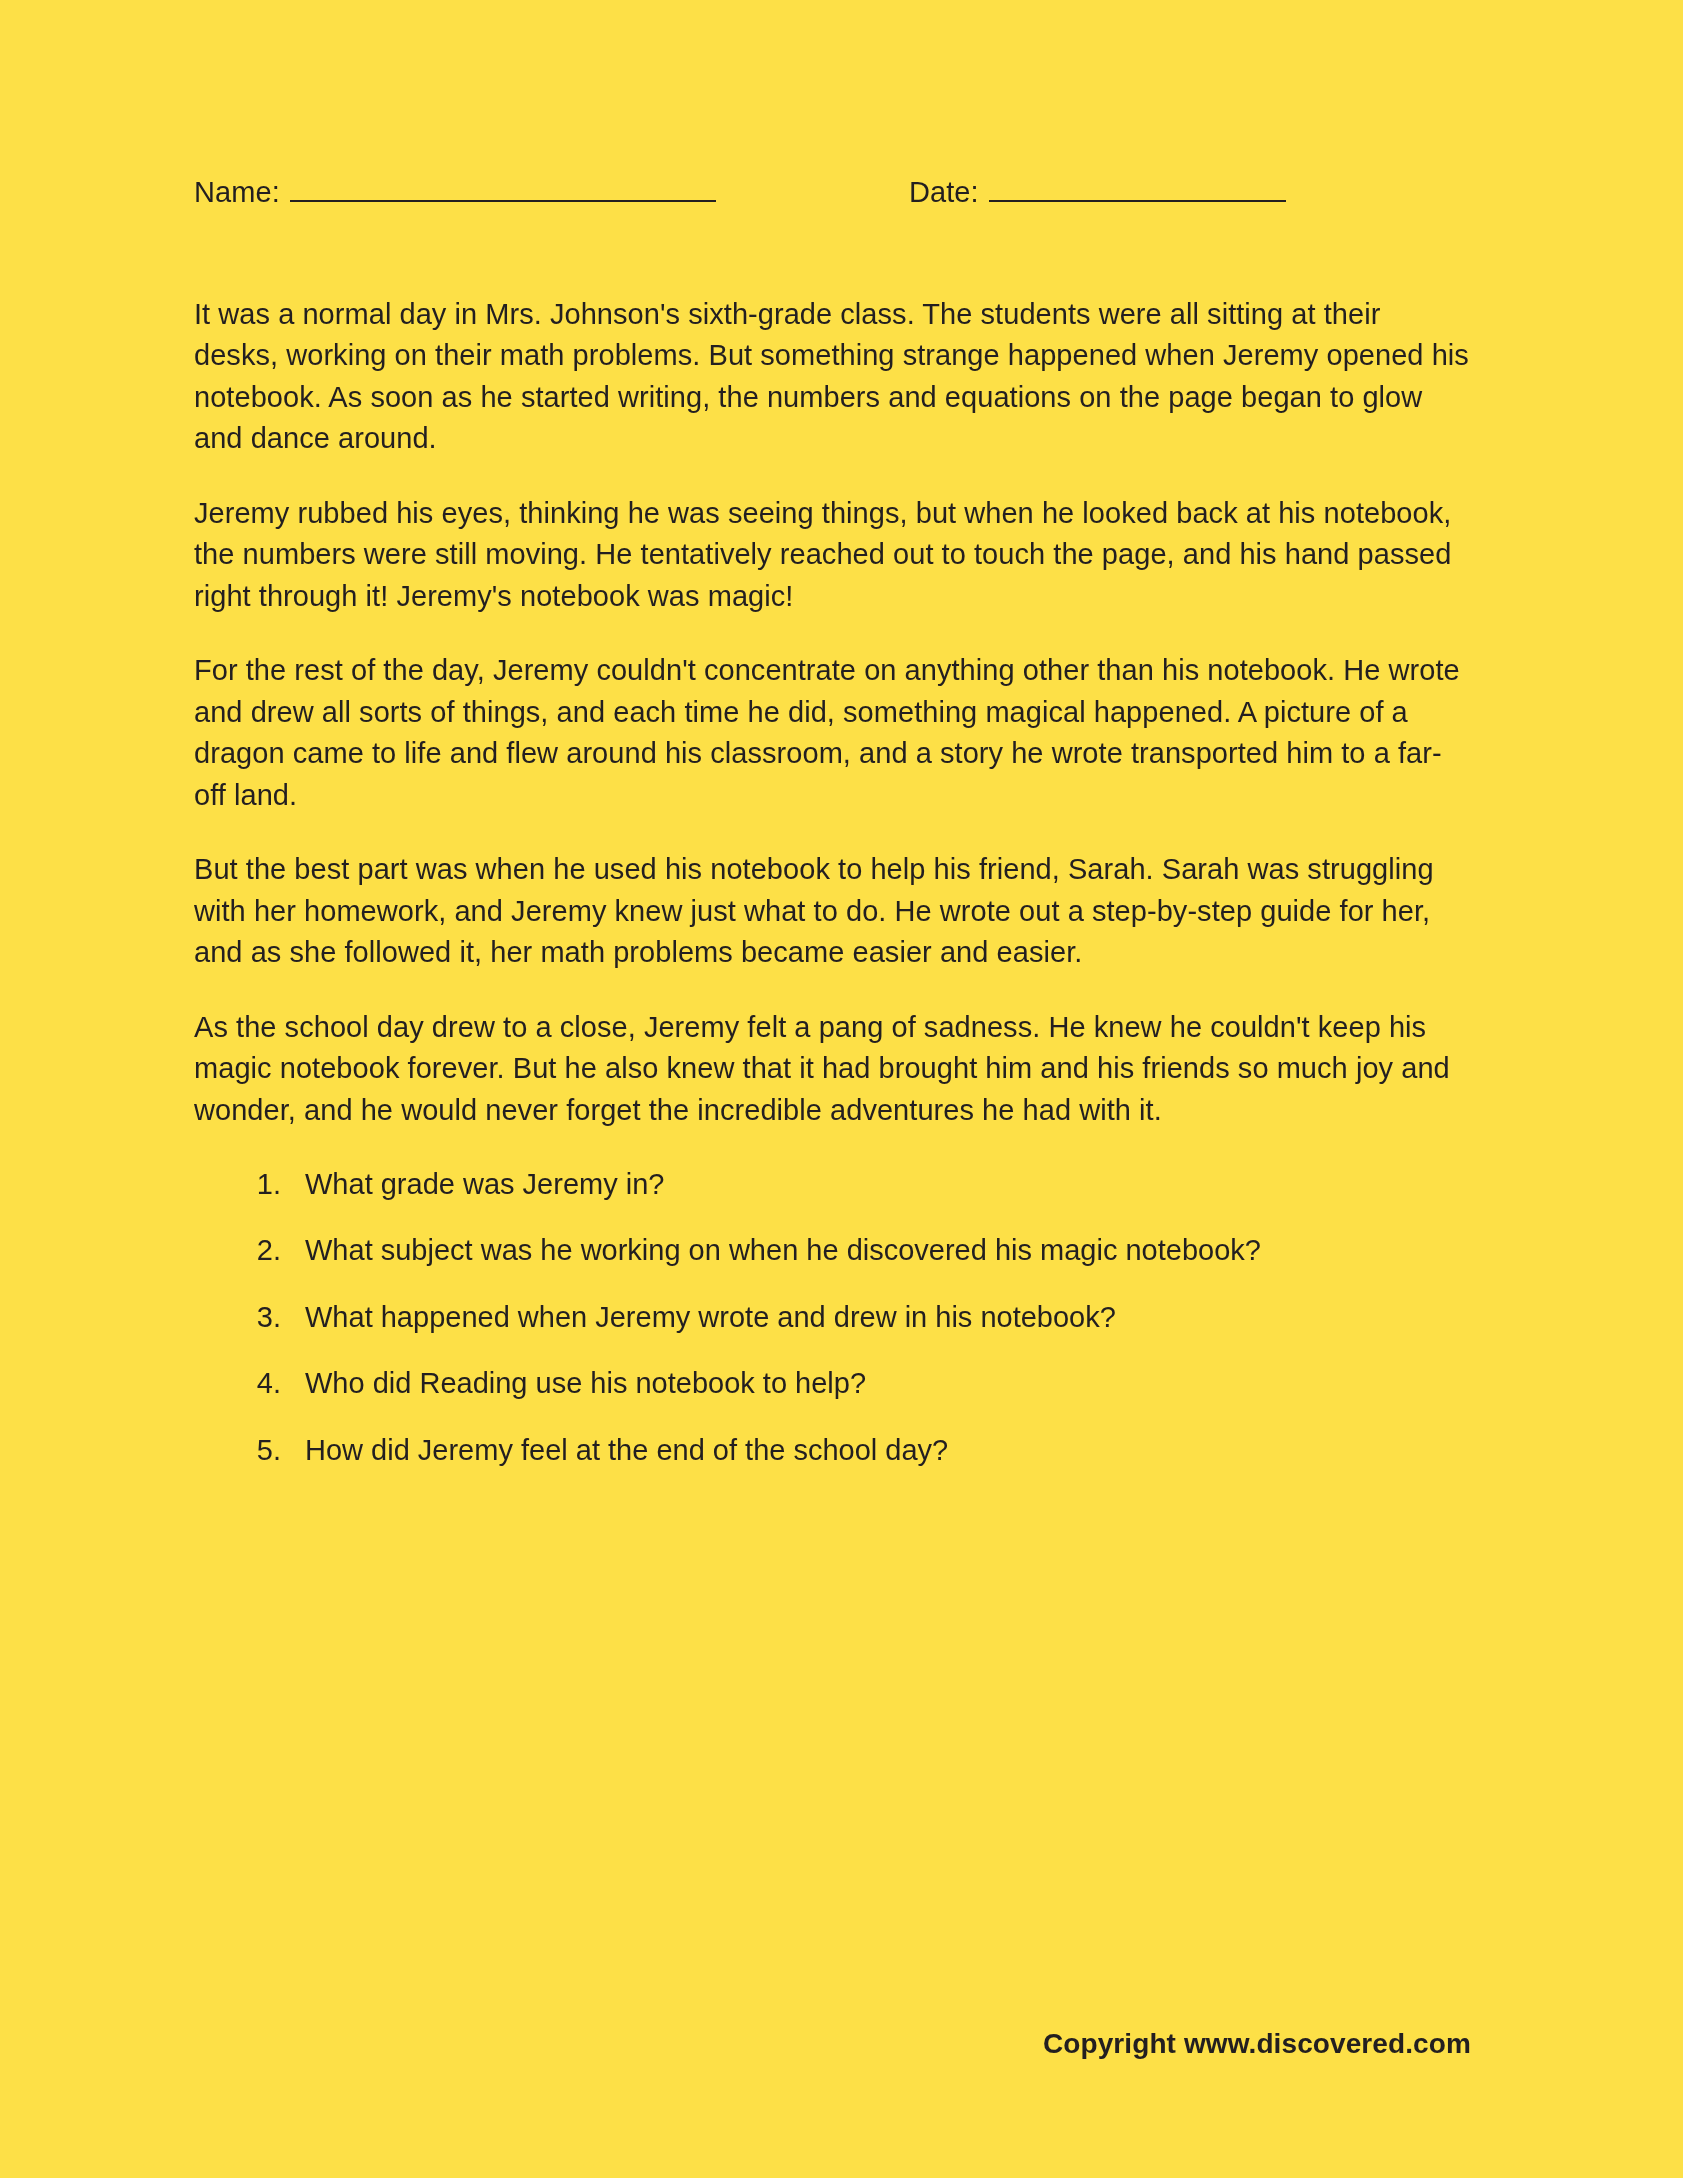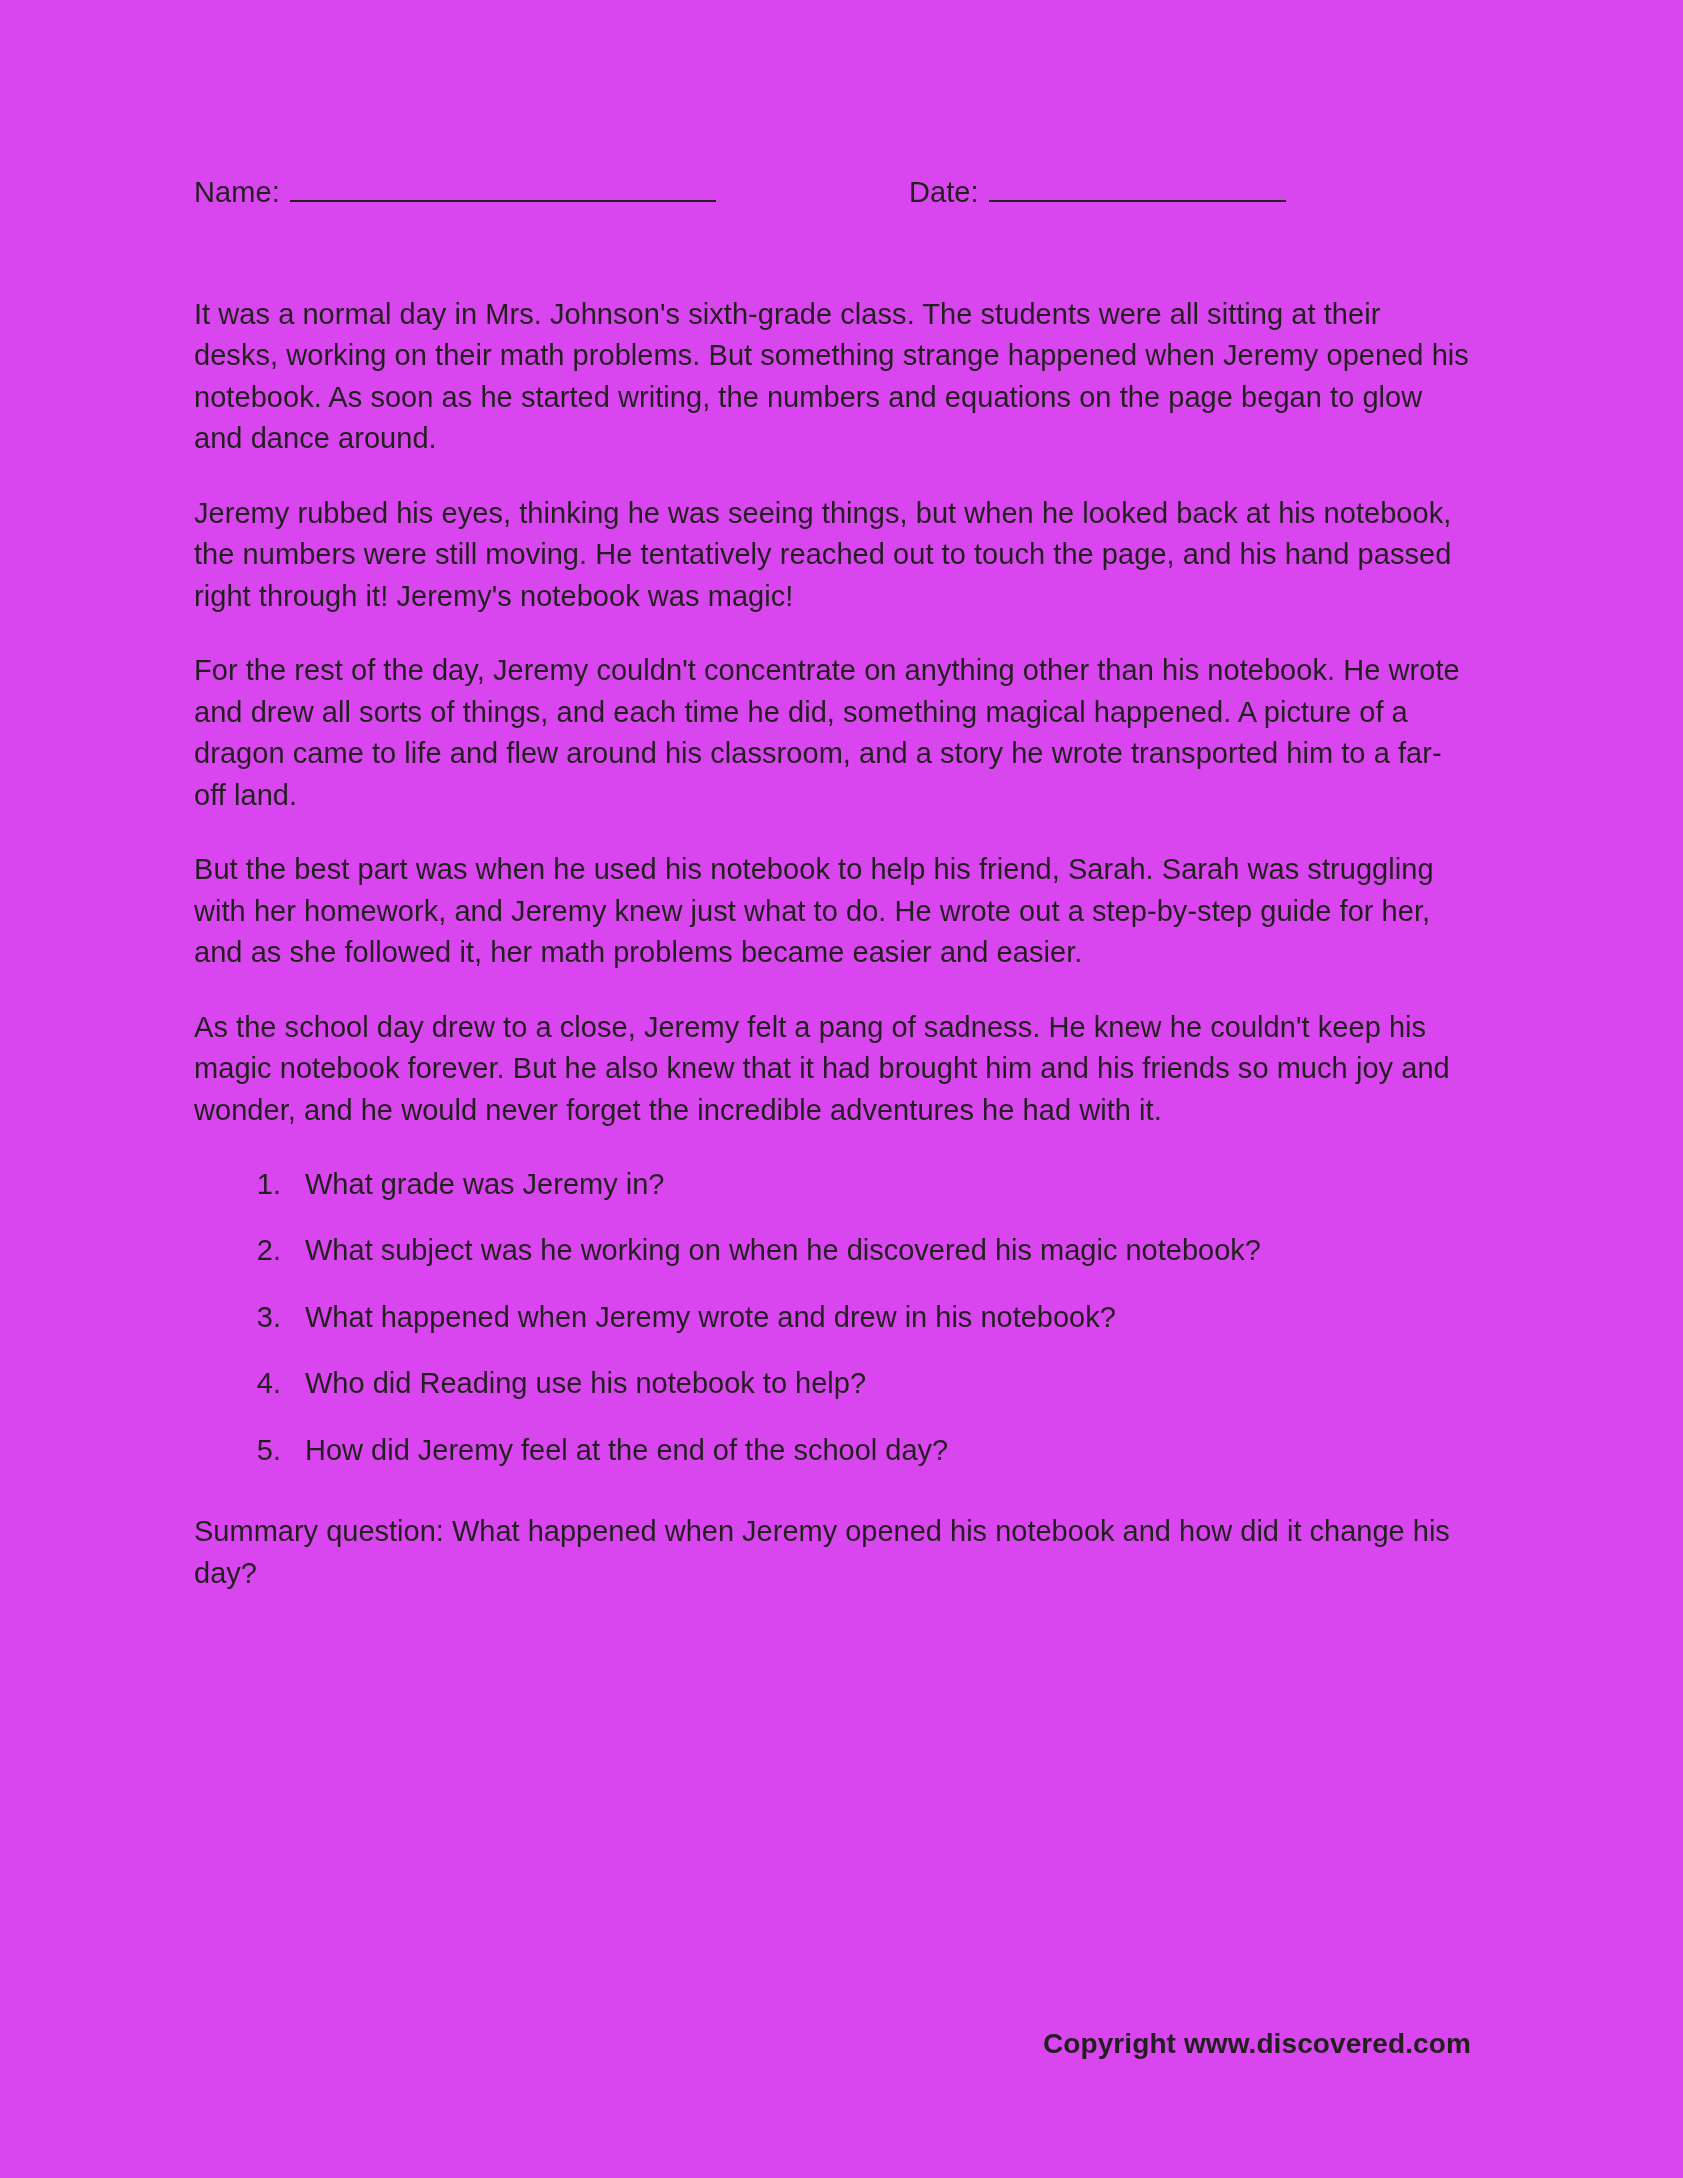--- a/index.html
+++ b/index.html
@@ -14,21 +14,21 @@
     color: #231f20;
     position: relative;
     overflow: hidden;
   }
   .page {
     position: absolute;
     left: 0;
     top: 0;
     width: 1683px;
     height: 2178px;
-    background: #d946ef;
+    background: #fde047;
   }
   .content {
     position: absolute;
     left: 194px;
     top: 176px;
     width: 1277px;
   }
 
   
   .header-row {
@@ -131,20 +131,19 @@
 
 
     <ol class="questions">
       <li>What grade was Jeremy in?</li>
       <li>What subject was he working on when he discovered his magic notebook?</li>
       <li>What happened when Jeremy wrote and drew in his notebook?</li>
       <li>Who did Reading use his notebook to help?</li>
       <li>How did Jeremy feel at the end of the school day?</li>
     </ol>
 
-    <div class="summary">Summary question: What happened when Jeremy opened his notebook and how did it change his day?</div>
 
   </div>
 
   <div class="footer">Copyright www.discovered.com</div>
 
 </div>
 
 
 </body></html>

